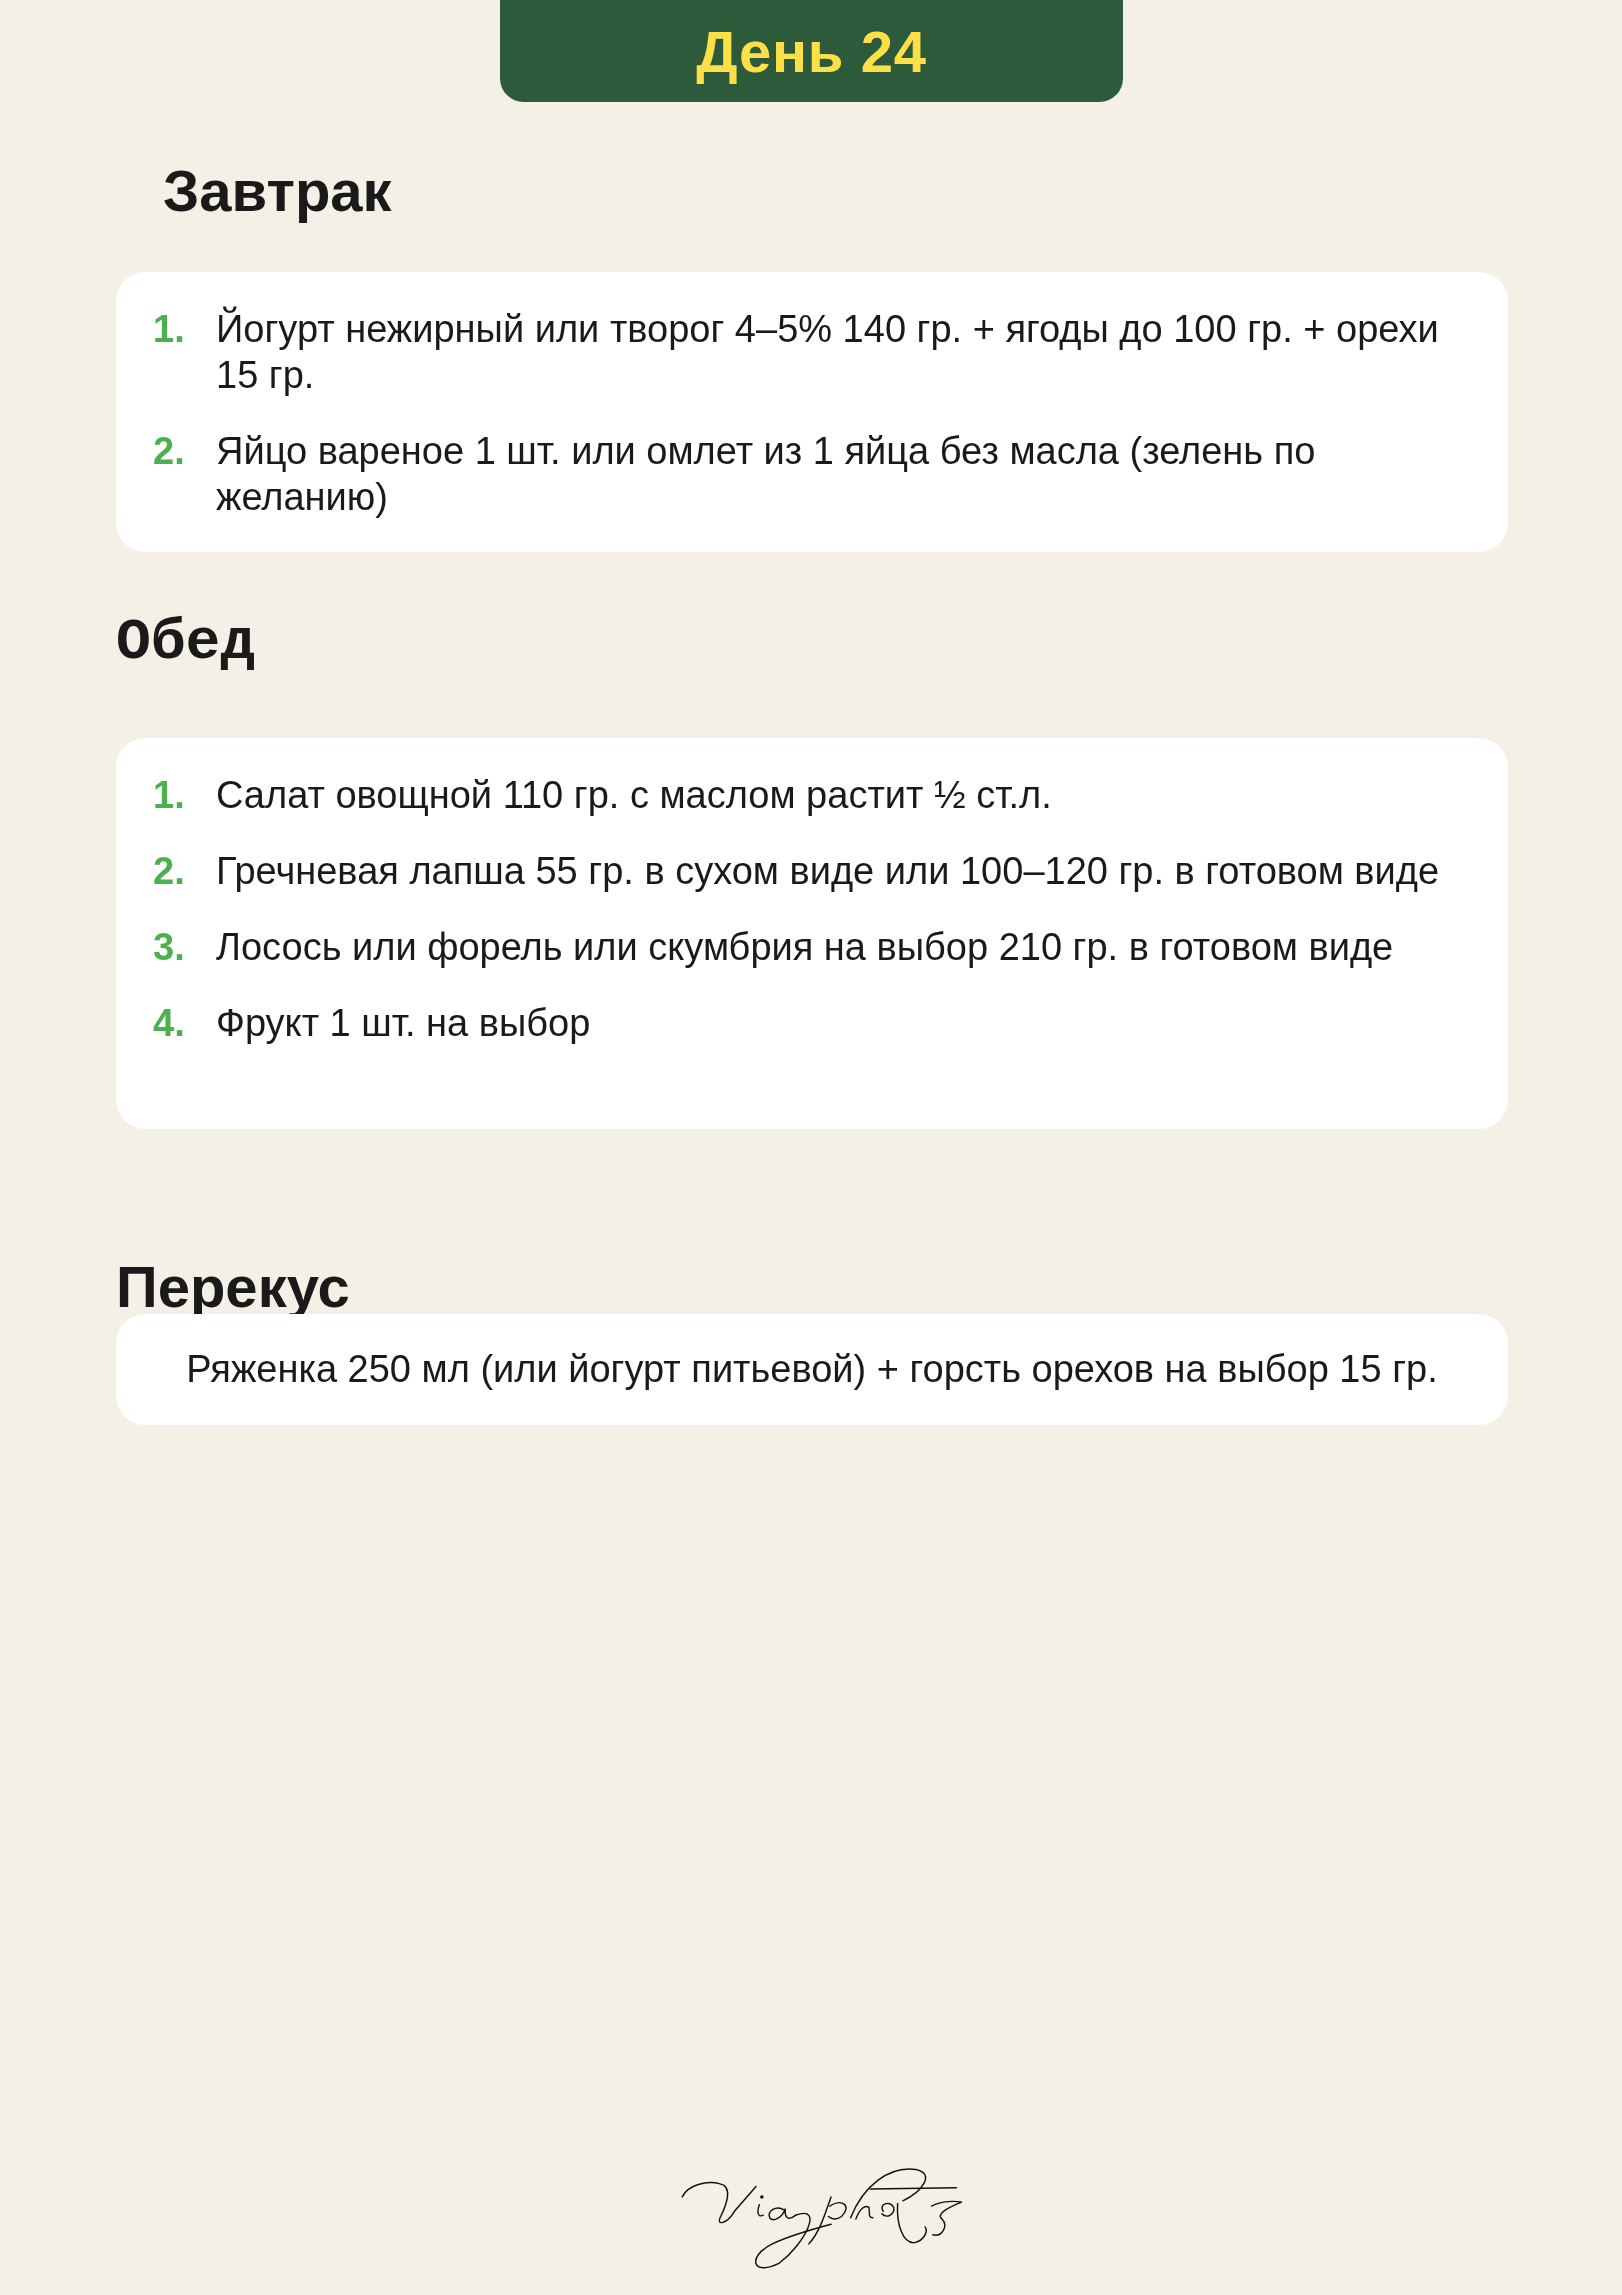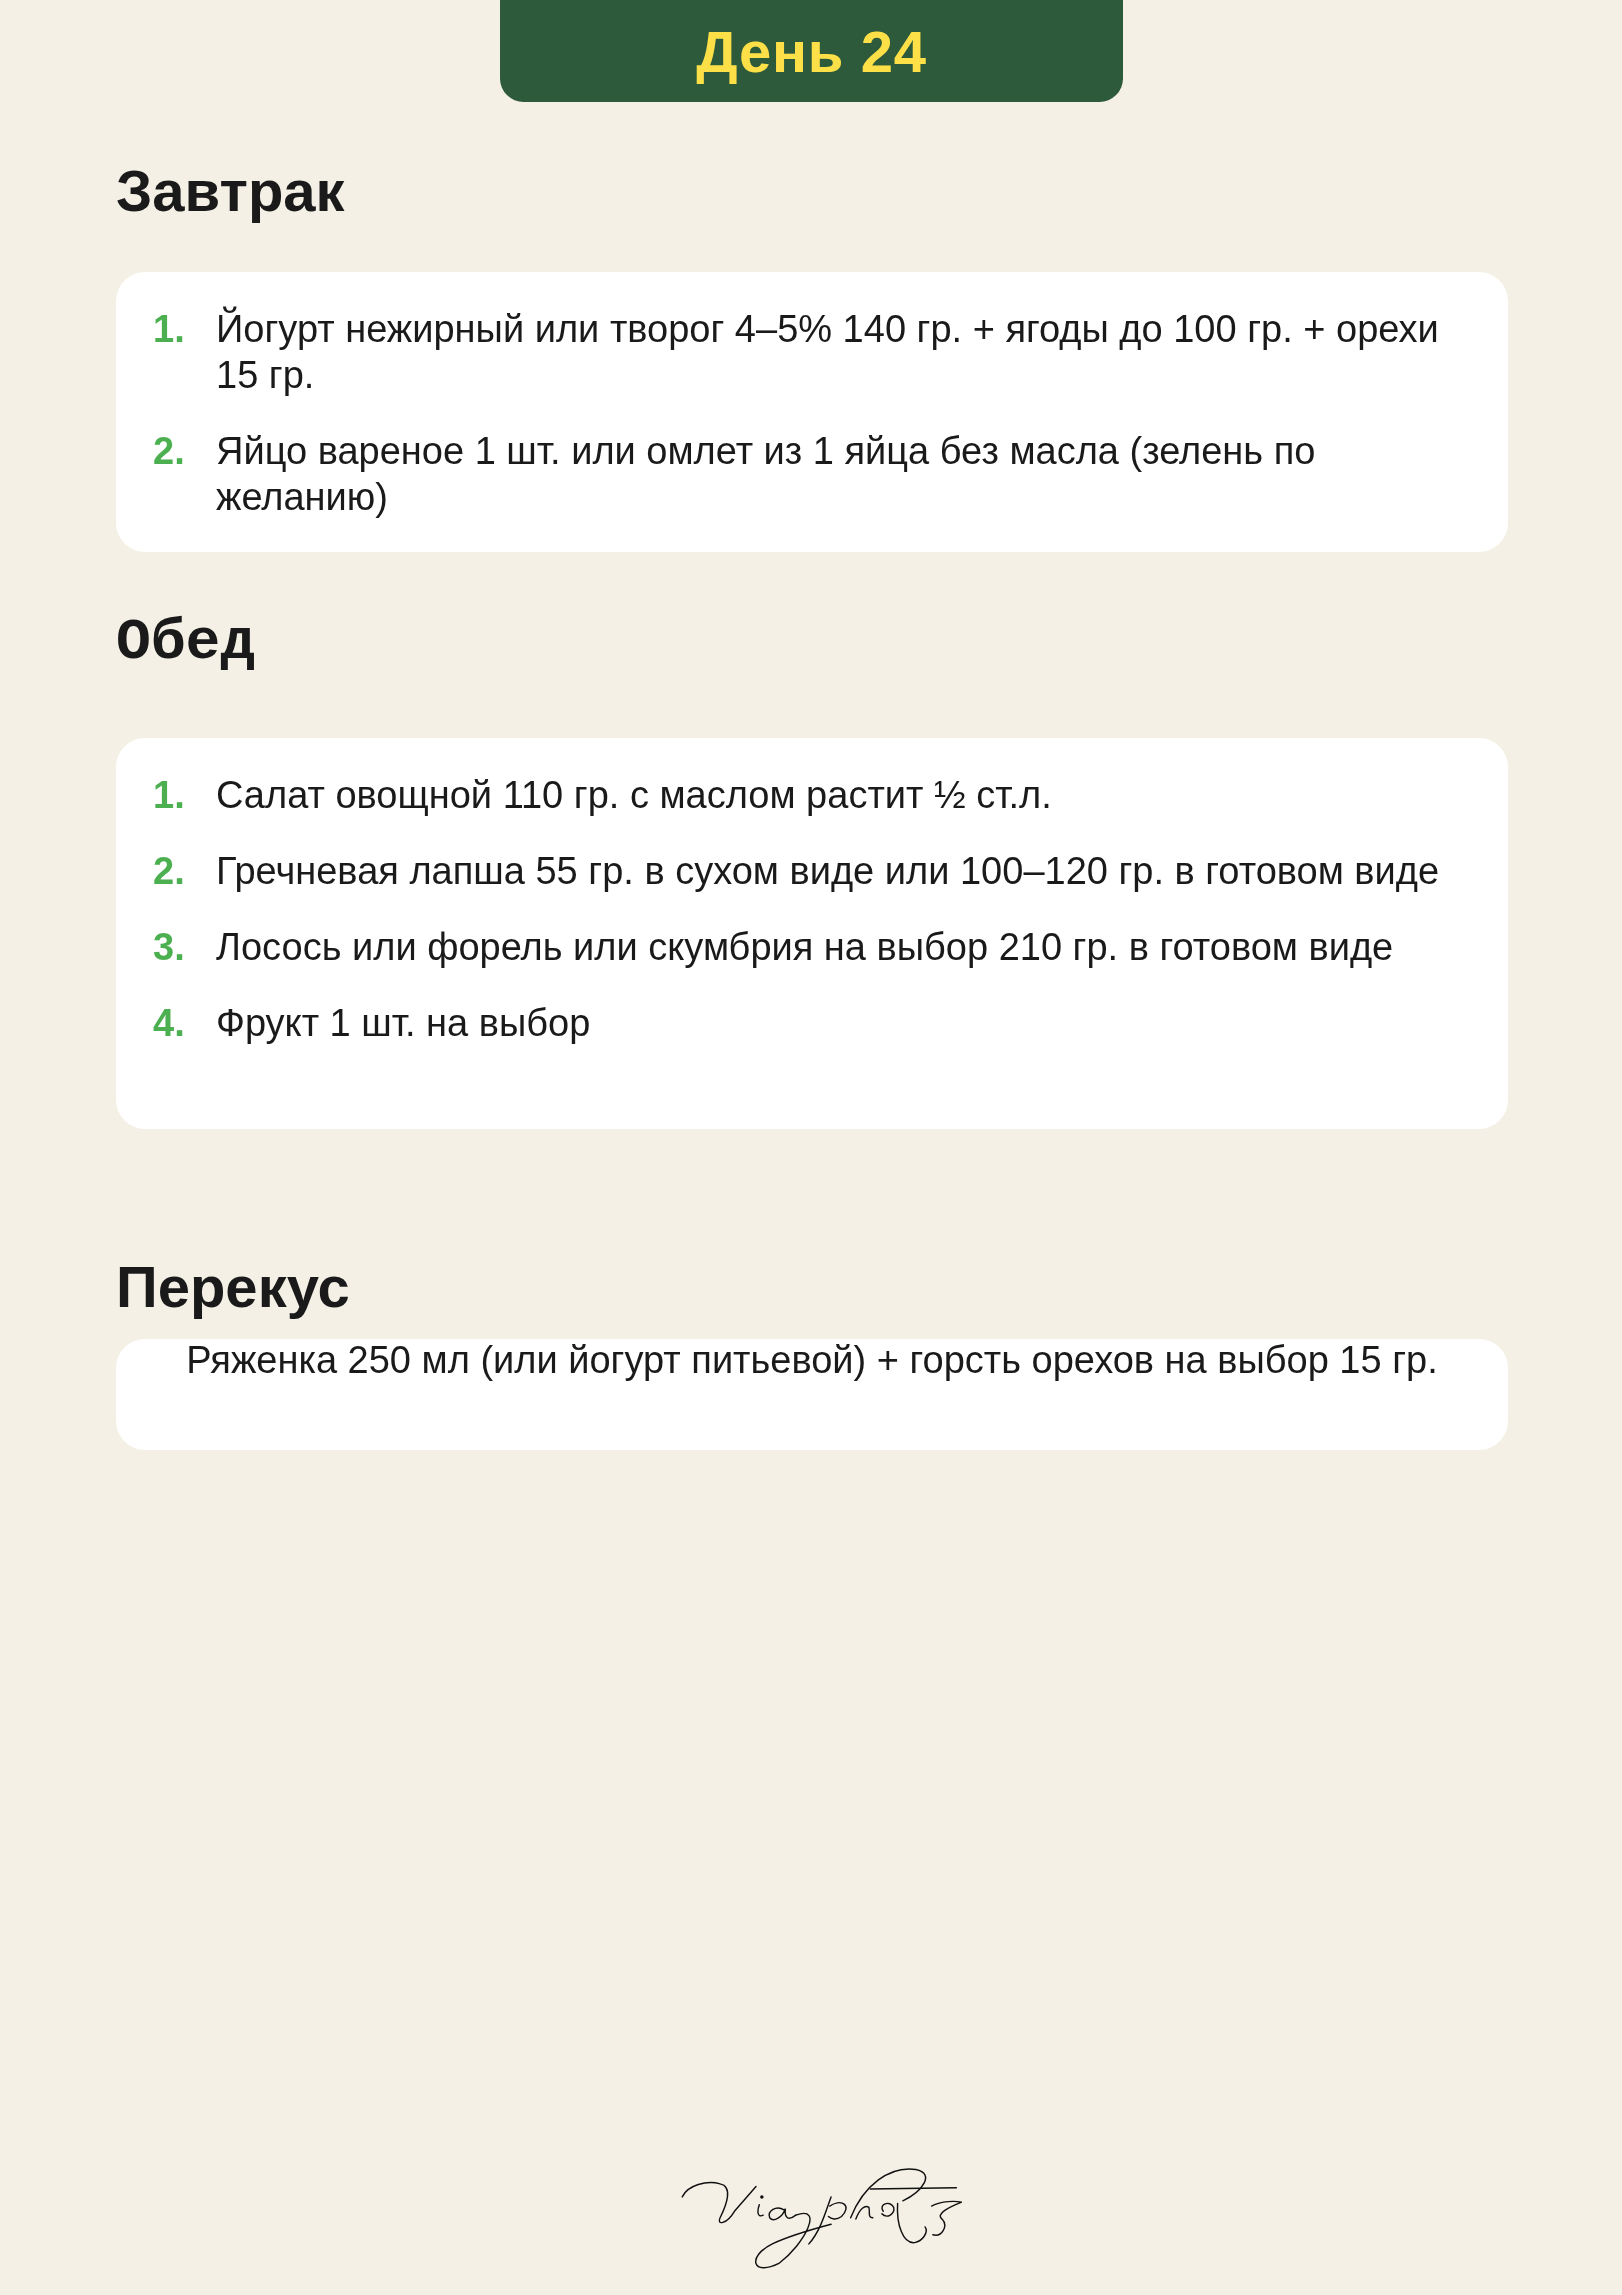--- a/index.html
+++ b/index.html
@@ -74,41 +74,40 @@
     .item-text {
       flex: 1;
       padding-right: 61px;
     }
     .card-breakfast { top: 272px; height: 280px; padding-top: 34px; }
     .card-lunch { top: 738px; height: 391px; padding-top: 34px; }
     .card-snack {
       top: 1314px;
       height: 111px;
       display: flex;
-      align-items: flex-start;
+      align-items: center;
       justify-content: center;
       font-size: 38px;
-      margin-top: 25px;
     }
     .signature {
       position: absolute;
       left: 674px;
       top: 2146px;
       width: 288px;
       height: 124px;
     }
   </style>
 </head>
 <body>
 
 <div class="day-badge">
   <span>День 24</span>
 </div>
 
-<h2 class="section-title" style="top:157px;">Завтрак</h2>
+<h2 class="section-title" style="top:157px;margin-left:47px;">Завтрак</h2>
 <div class="card card-breakfast">
   <ol>
     <li>
       <span class="num">1.</span>
       <span class="item-text">Йогурт нежирный или творог 4–5% 140 гр. + ягоды до 100 гр. + орехи 15 гр.</span>
     </li>
     <li>
       <span class="num">2.</span>
       <span class="item-text">Яйцо вареное 1 шт. или омлет из 1 яйца без масла (зелень по желанию)</span>
     </li>

